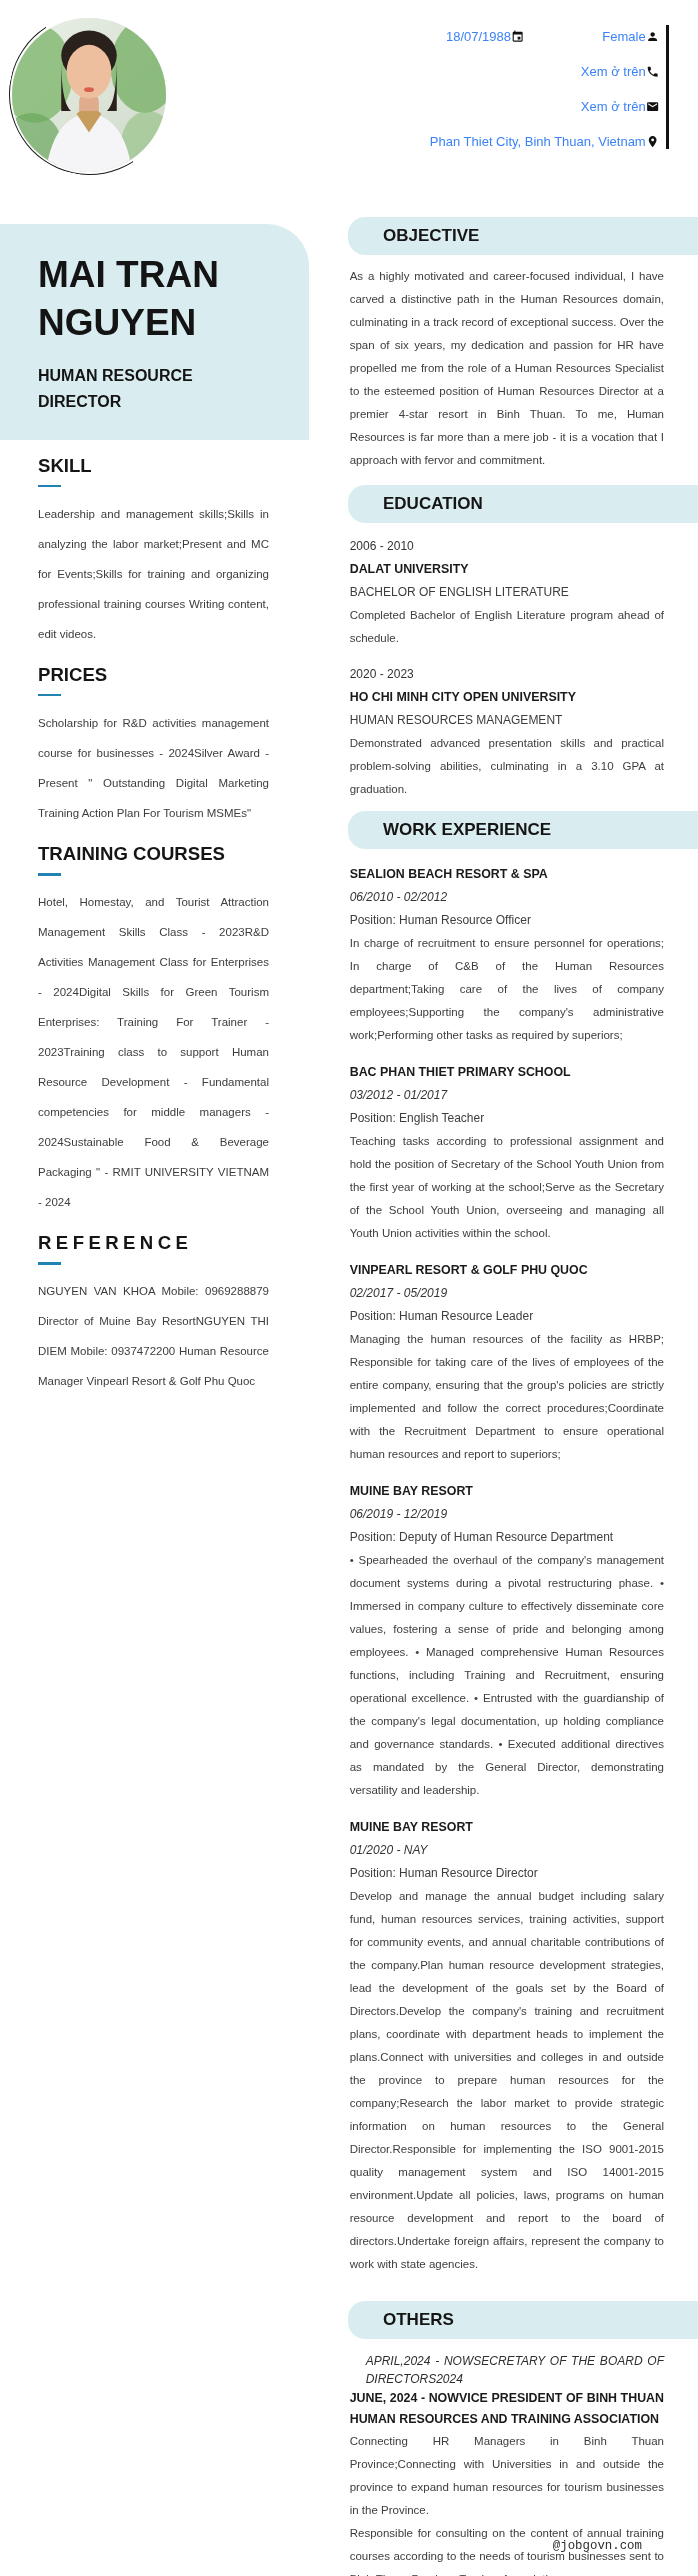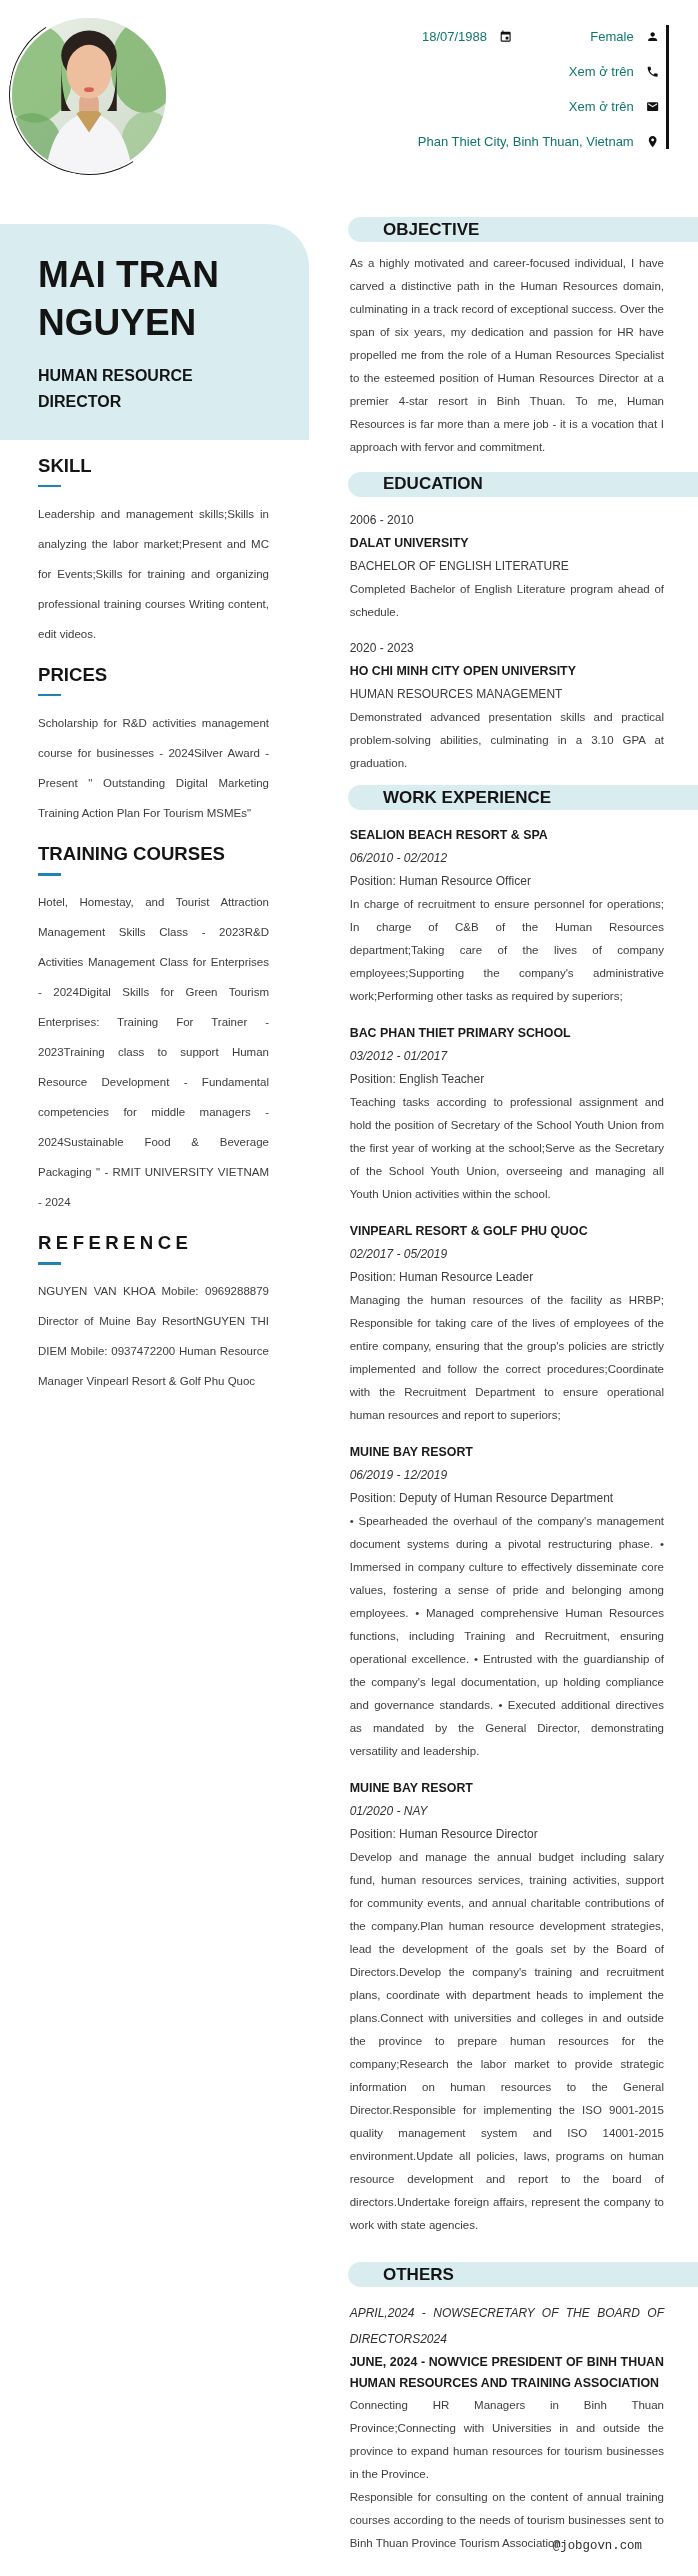--- a/index.html
+++ b/index.html
@@ -5,21 +5,21 @@
   * { margin:0; padding:0; box-sizing:border-box; }
   html,body { background:#ffffff; }
   .page {
     position:relative; width:698px; height:2576px; margin:0 auto;
     background:#ffffff; overflow:hidden;
     font-family:"Liberation Sans", sans-serif; color:#3d3d3d;
   }
   
   .contact { position:absolute; top:19.4px; right:39px; }
   .contact-row { display:flex; justify-content:flex-end; align-items:center; gap:78px; height:35px; }
-  .citem { display:flex; align-items:center; gap:12px; font-size:13px; color:#0f766e; }
+  .citem { display:flex; align-items:center; gap:0; font-size:13px; color:#3b82f6; }
   .icon svg { display:block; width:13.3px; height:13.3px; fill:#111; }
   .vbar { position:absolute; top:25px; right:29px; width:3.1px; height:124px; background:#111; }
   
   .photo-wrap { position:absolute; left:12.4px; top:17.7px; width:154px; height:154px; }
   .photo-ring { position:absolute; inset:-3.5px; border-radius:50%;
     border:1.8px solid transparent; border-left-color:#1a1a1a; border-bottom-color:#1a1a1a;
     transform:rotate(12deg); }
   .photo { position:absolute; inset:0; border-radius:50%; overflow:hidden; background:#dfe7dc; }
   .photo svg { display:block; width:100%; height:100%; }
   
@@ -27,40 +27,40 @@
   .name-block { background:#d9edf0; border-top-right-radius:42px; padding:26.5px 35px 24px 38px; }
   .name { font-size:37px; line-height:48px; font-weight:bold; color:#141414; max-width:221px; }
   .job-title { margin-top:16px; font-size:16px; line-height:26.5px; font-weight:bold; color:#141414; max-width:168px; }
   .lsec { padding:0 40px 0 38px; }
   .lsec h2 { margin-top:15px; font-size:18.6px; font-weight:bold; color:#151515; }
   .lsec h2.spaced { letter-spacing:4.4px; }
   .bar { width:23px; height:2.7px; background:#2182b4; margin-top:8px; }
   .lsec p { margin-top:11.5px; font-size:11.5px; line-height:30px; text-align:justify; color:#3d3d3d; }
   
   .right-col { position:absolute; left:332px; top:217px; width:367px; }
-  .banner { margin-left:16px; height:25px; background:#d9edf0; border-radius:17px 0 0 17px;
+  .banner { margin-left:16px; height:38px; background:#d9edf0; border-radius:17px 0 0 17px;
     display:flex; align-items:center; padding-left:35px; }
   .banner h2 { font-size:17px; font-weight:bold; color:#151515; }
   .rbody { padding:0 35px 0 17.7px; }
   .rbody p.just { font-size:11.5px; line-height:23px; text-align:justify; color:#3d3d3d; }
   .objective-text { margin-top:9.7px; }
   .banner.edu { margin-top:13.3px; }
   .banner.work { margin-top:10.6px; }
   .banner.others { margin-top:25px; }
   .edu-entry { margin-top:12.4px; }
   .edu-entry + .edu-entry { margin-top:12.4px; }
   .period { font-size:12px; line-height:23px; color:#333; }
   .school { font-size:12.4px; line-height:23px; font-weight:bold; color:#1a1a1a; }
   .major { font-size:12px; line-height:23px; color:#3d3d3d; }
   .xp { margin-top:14px; }
   .xp-company { font-size:12.4px; line-height:23px; font-weight:bold; color:#1a1a1a; }
   .xp-dates { font-size:12px; line-height:23px; font-style:italic; color:#333; }
   .xp-pos { font-size:12px; line-height:23px; color:#3d3d3d; }
   .others-block { margin-top:12.4px; }
-  .oth-italic { font-size:12px; line-height:26px; font-style:italic; color:#2e2e2e; text-align:justify; }
+  .oth-italic { font-size:12px; line-height:18px; font-style:italic; color:#2e2e2e; text-align:justify;margin-left:16px; }
   .oth-bold { font-size:12.4px; line-height:21px; font-weight:bold; color:#1a1a1a; text-align:justify; }
   
   .watermark { position:absolute; right:56px; top:2539px; font-family:"Liberation Mono", monospace;
     font-size:12.4px; color:#2e2e2e; }
 </style>
 </head>
 <body>
 
 <div class="page">
 

